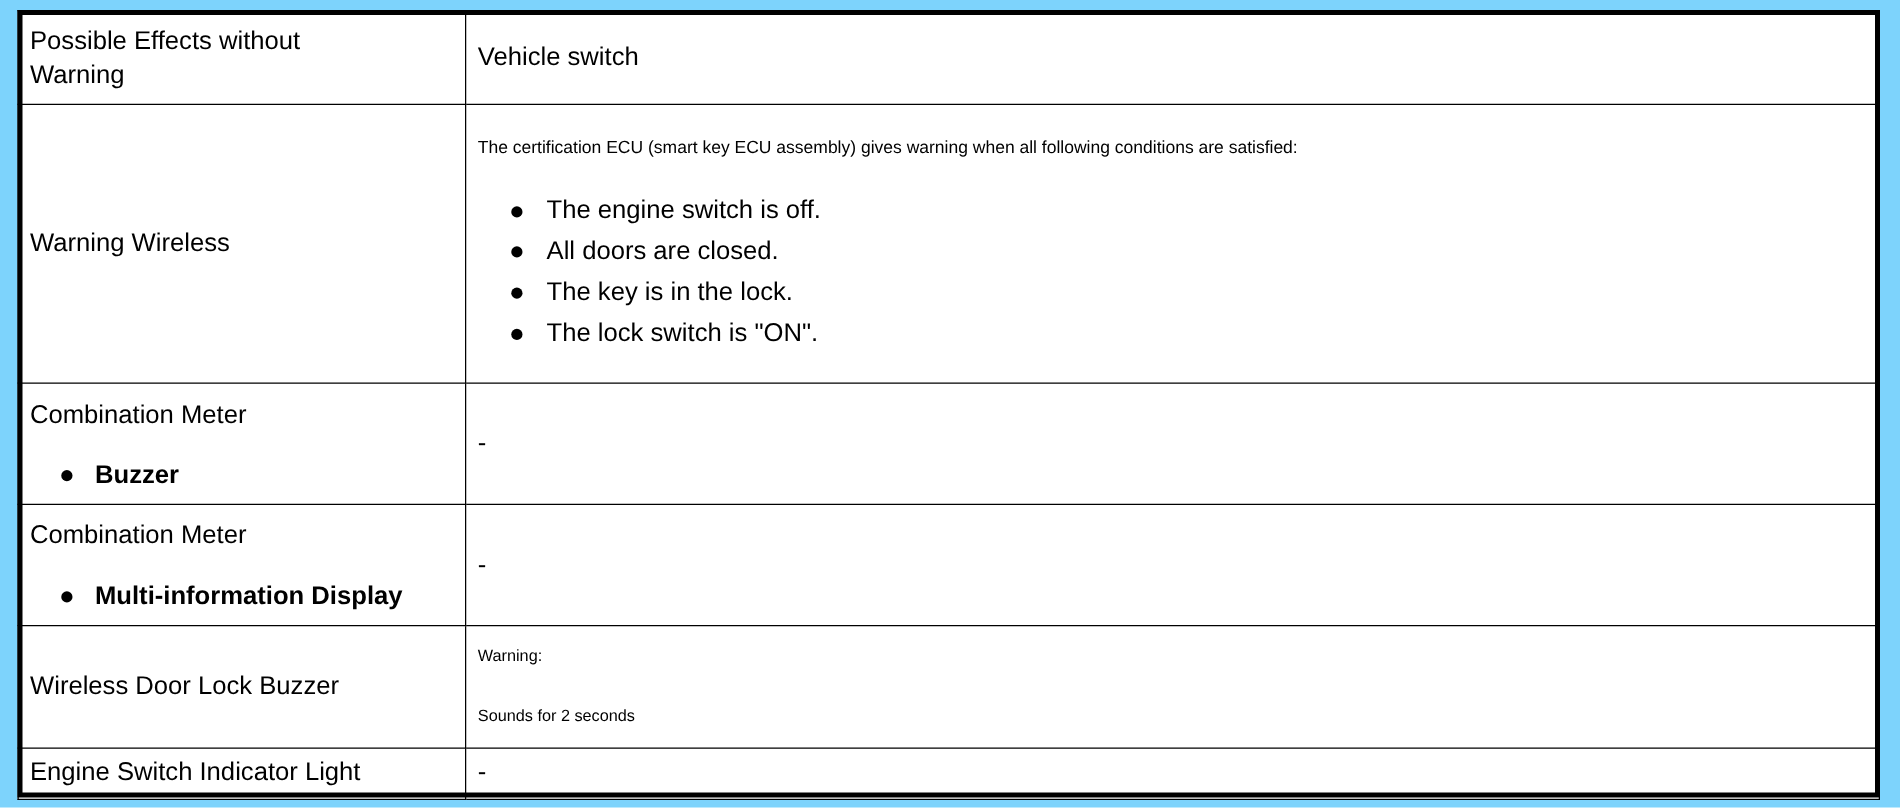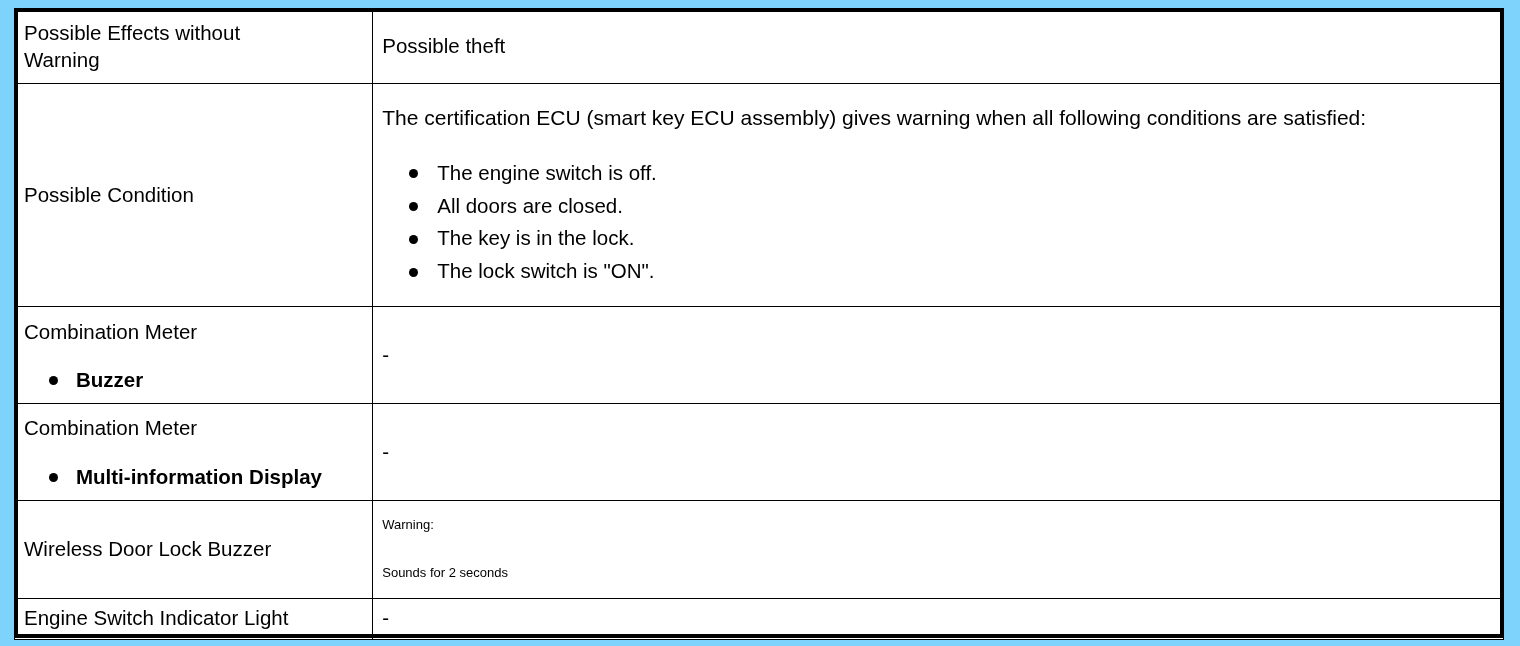--- a/index.html
+++ b/index.html
@@ -119,21 +119,21 @@
     top: 50%;
     width: 9px;
     height: 9px;
     margin-top: -4px;
     background: #000000;
     border-radius: 50%;
   }
 
   .intro-para {
     margin: 0;
-    font-size: 21px;
+    font-size: 14px;
     line-height: 1.30;
   }
   .gap-after-intro { height: 26px; }
 
   .para-block { margin: 0; font-size: 13px; line-height: 1.30; }
   .para-gap { height: 31px; }
 
   .dash { font-size: 20.5px; line-height: 1.2; }
   .top-align { vertical-align: top; }
 </style>
@@ -151,29 +151,29 @@
 
       <tr class="row-r1">
         <td class="top-align">
           <div class="pad-top">
             <span class="cell-text">Possible Effects without
 Warning</span>
           </div>
         </td>
         <td>
           <div class="pad">
-            <span class="cell-text">Possible theft</span>
+            <span class="cell-text">Vehicle switch</span>
           </div>
         </td>
       </tr>
 
       <tr class="row-r2">
         <td>
           <div class="pad">
-            <span class="cell-text">Possible Condition</span>
+            <span class="cell-text">Warning Wireless</span>
           </div>
         </td>
         <td class="top-align">
           <div class="pad-top">
             <p class="intro-para">The certification ECU (smart key ECU assembly) gives warning when all following conditions are satisfied:</p>
             <div class="gap-after-intro"></div>
             <ul class="bullets">
               <li>
                 <span class="dot"></span>
                 <span>The engine switch is off.</span>

